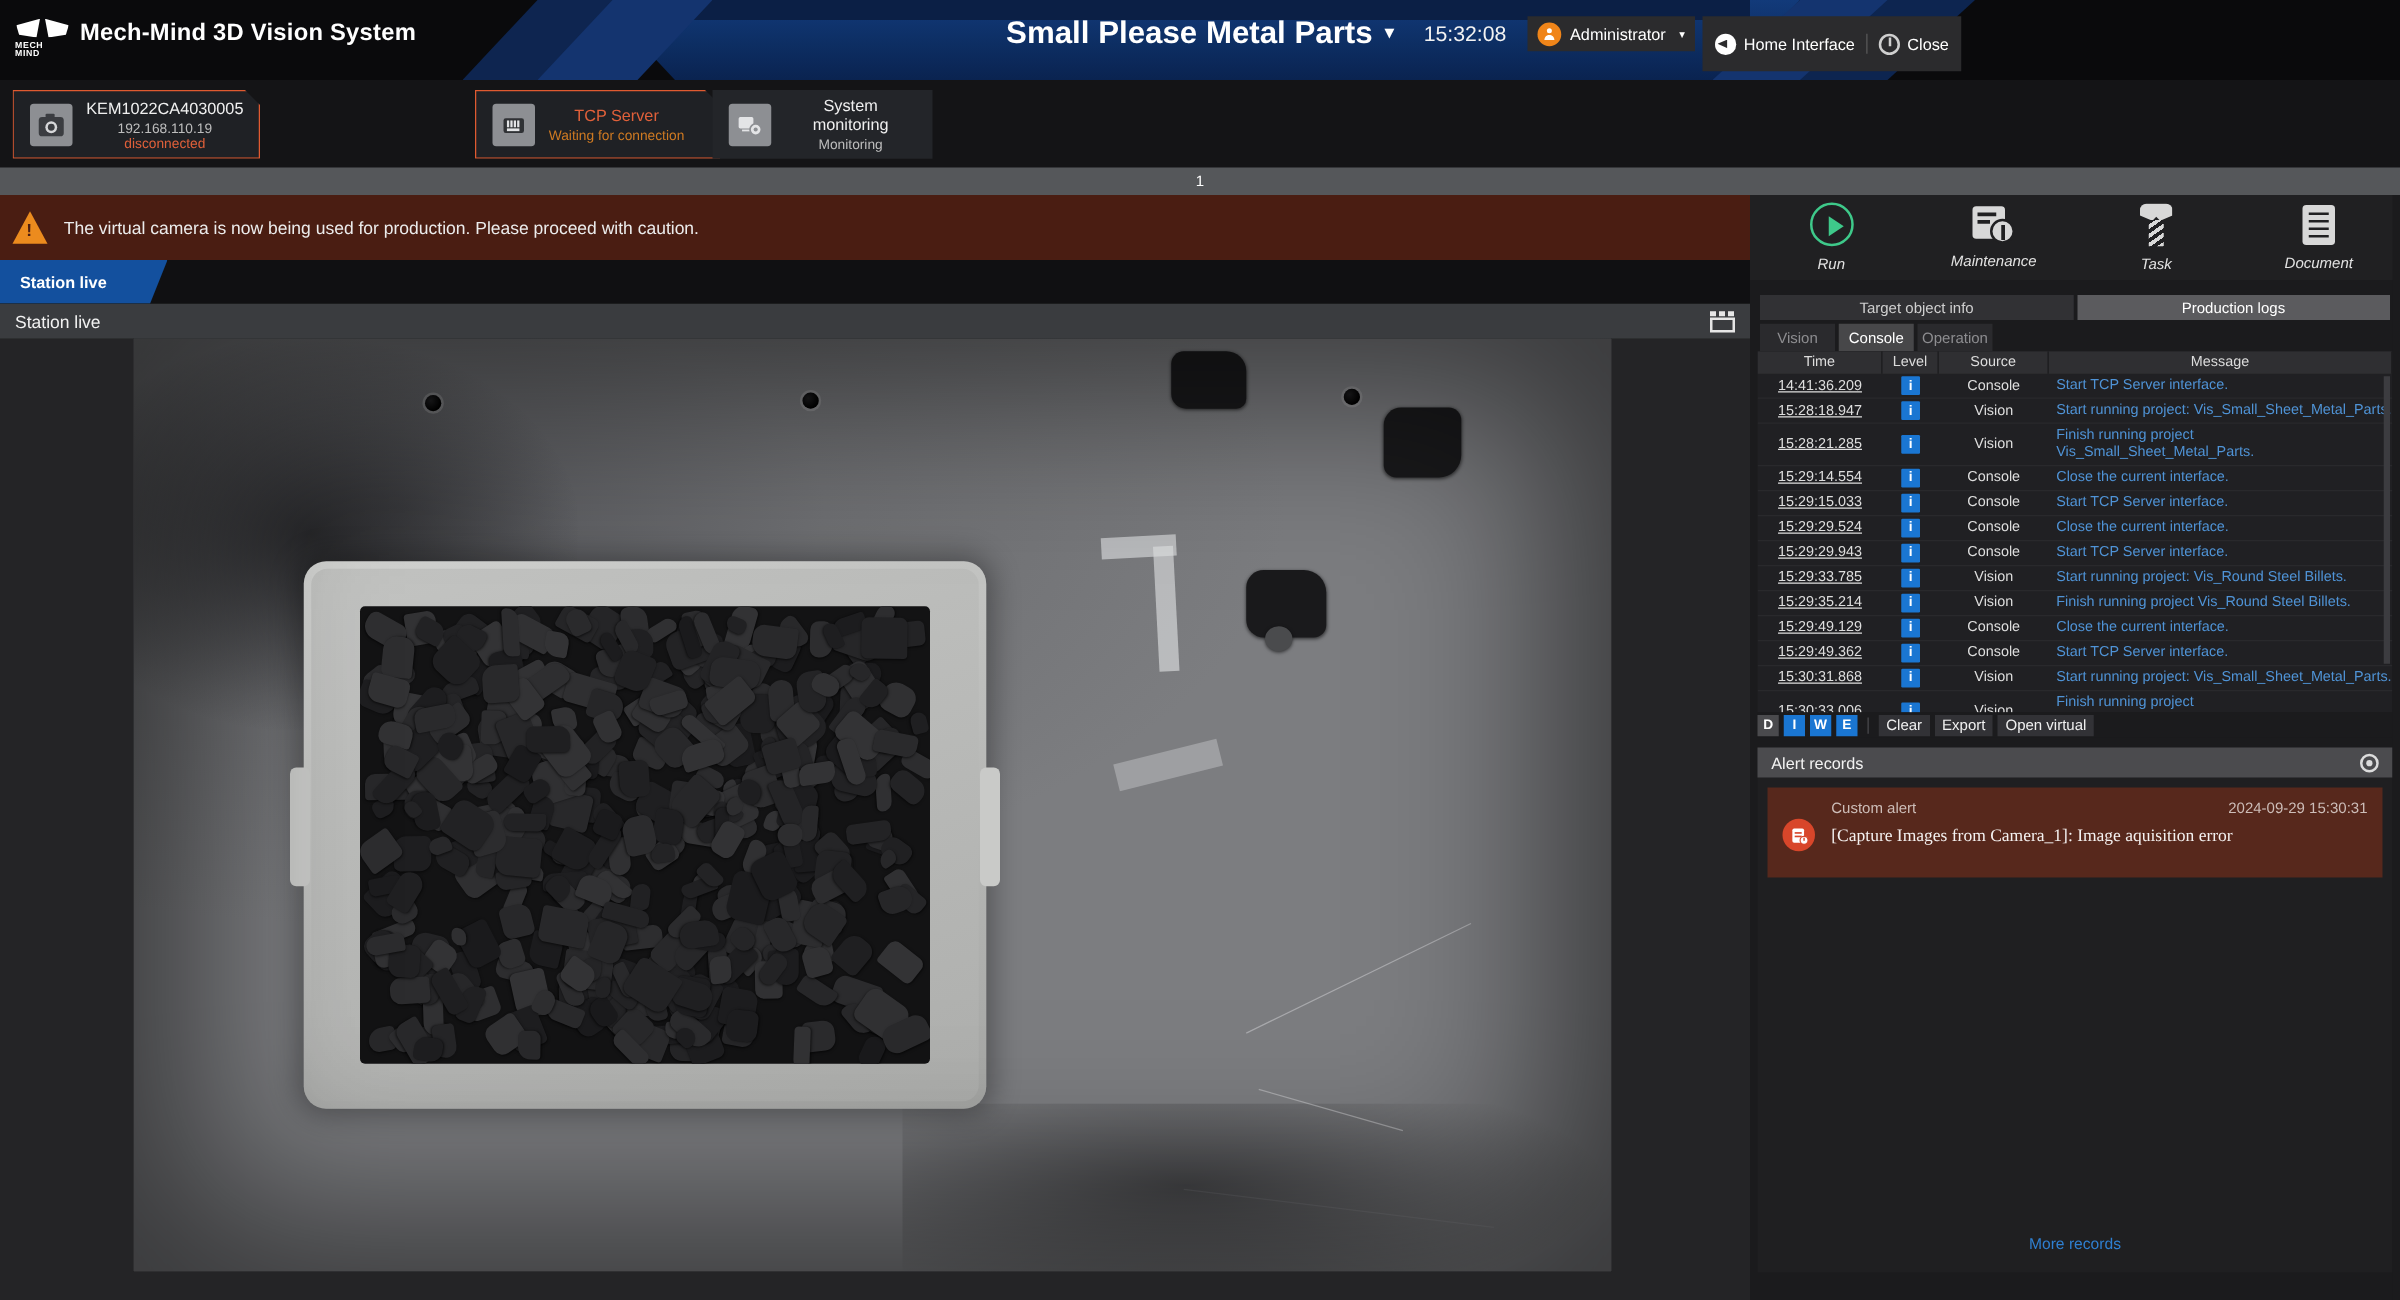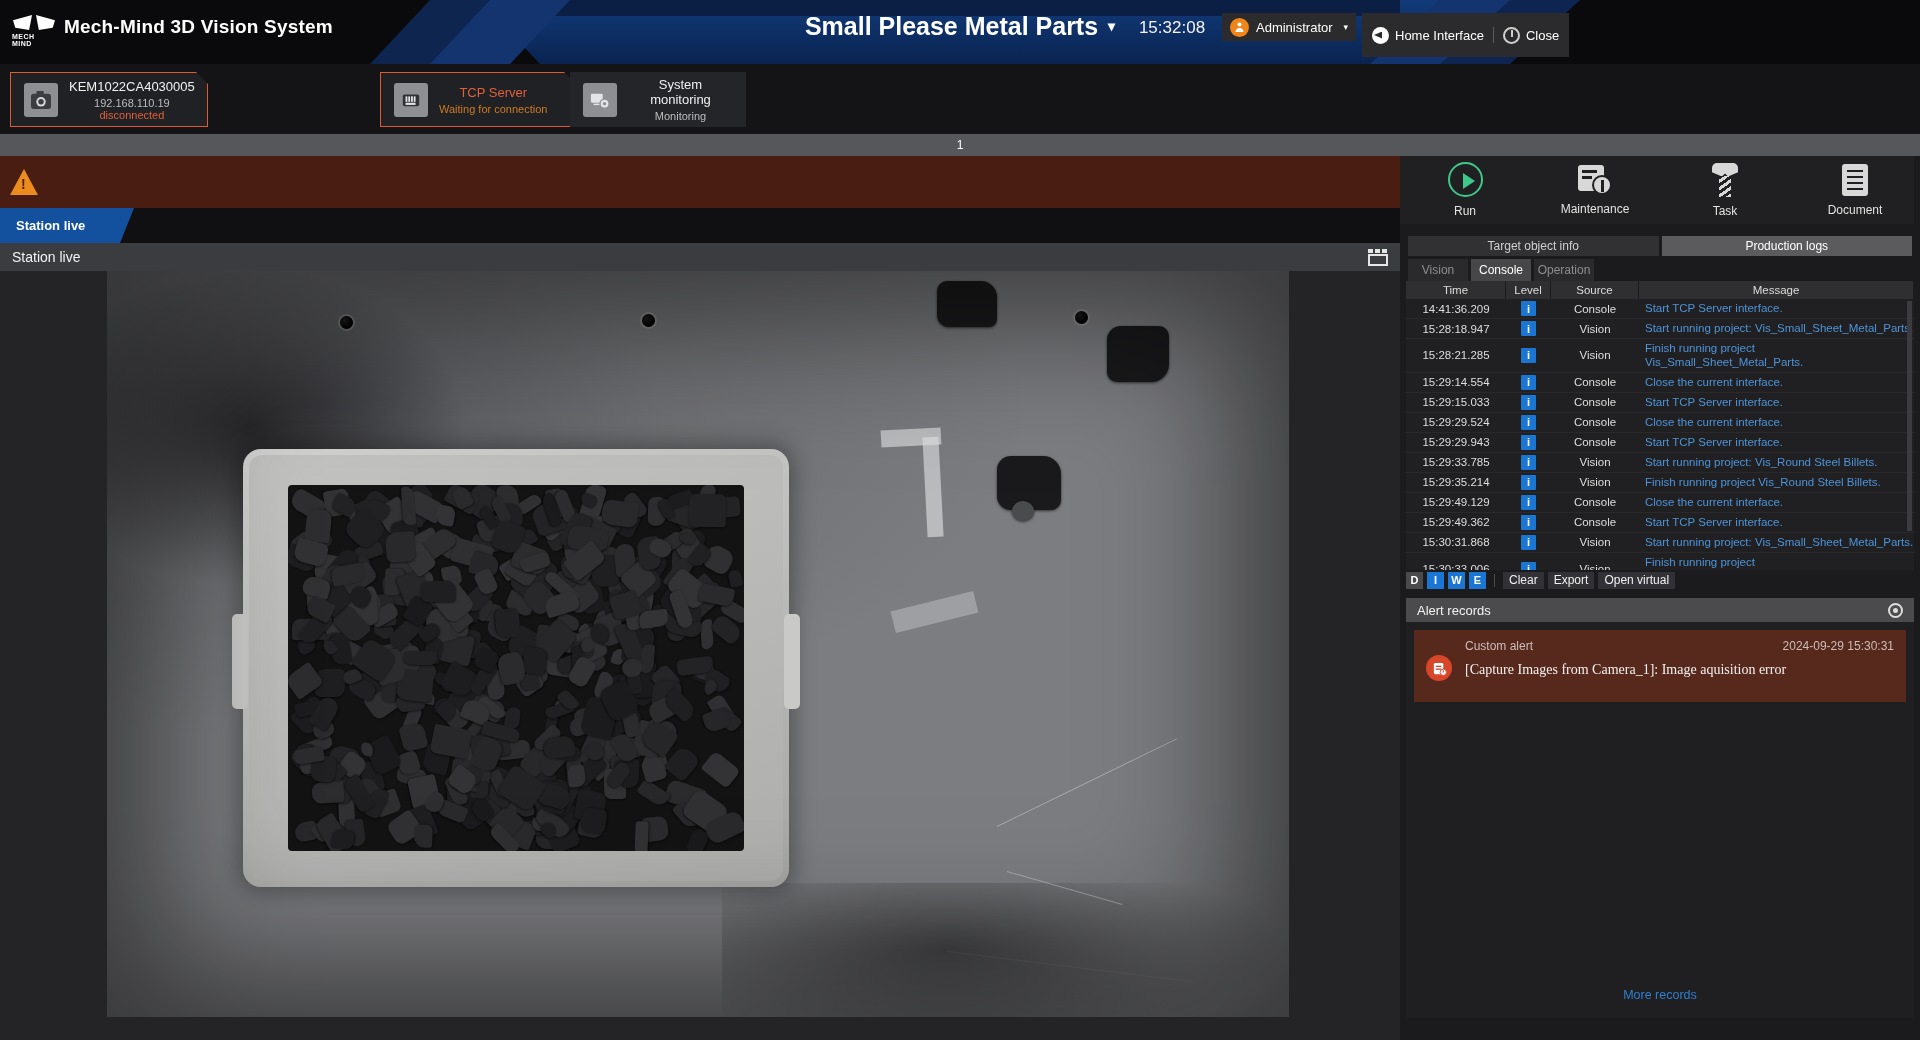--- a/index.html
+++ b/index.html
@@ -199,21 +199,21 @@
     position:absolute; background:#242426; border-radius:3px;
   }
   .loosepart {
     position:absolute; background:#1a1a1c; border-radius:5px;
     box-shadow: 0 1px 3px rgba(0,0,0,.6);
   }
 
   
   .rpanel { position:absolute; left:1400px; top:156px; width:520px; height:884px; background:#1b1b1d; }
   .ribbon { position:absolute; left:0; top:0; width:520px; height:68px; background:#202022;
-    display:flex; }
+    display:flex;font-style:italic; }
   .ribbon .rb {
     flex:1; display:flex;flex-direction:column;align-items:center;justify-content:center; gap:7px;
   }
   .ribbon .rb .lab { font-size:12px; color:#e2e2e2; }
   .ico-run { width:35px;height:35px;border-radius:50%;border:2px solid #3ec98a; position:relative; }
   .ico-run::after{content:"";position:absolute;left:13px;top:9px;border-left:12px solid #3ec98a;
      border-top:8px solid transparent;border-bottom:8px solid transparent;}
   .ico-task { width:26px;height:34px; position:relative; }
   .ico-task .head{position:absolute;left:0;top:0;width:26px;height:14px;background:#d8d8d8;
      border-radius:5px 5px 0 0; clip-path: polygon(0 0,100% 0,100% 70%,62% 100%,50% 78%,38% 100%,0 70%);}
@@ -241,21 +241,21 @@
 
   .logtable { position:absolute; left:6px; top:125px; width:508px; height:289px;
      background:#202023; overflow:hidden; }
   .lthead { display:flex; height:18px; background:#2f2f32; font-size:11.5px; color:#dcdcdc; }
   .lthead div { display:flex;align-items:center;justify-content:center; border-right:1px solid #1b1b1d; }
   .c-time{width:100px;} .c-lvl{width:45px;} .c-src{width:88px;} .c-msg{flex:1;}
   .ltbody { height:271px; overflow:hidden; position:relative; }
   .ltrow { display:flex; min-height:20px; font-size:11.5px; border-bottom:1px solid #29292c; }
   .ltrow > div { display:flex;align-items:center;justify-content:center; padding:2px 0; }
   .ltrow .c-msg { justify-content:flex-start; padding-left:6px; color:#4f93d6; line-height:1.25; }
-  .ltrow .c-time { color:#dedede; }
+  .ltrow .c-time { color:#dedede;text-decoration:underline; }
   .ltrow .c-src { color:#dedede; }
   .lvl-i { width:15px;height:15px;background:#1a76d2;color:#fff;font-size:11px;font-weight:bold;
     display:flex;align-items:center;justify-content:center; border-radius:1px; }
   .ltscroll { position:absolute; right:2px; top:20px; width:5px; height:230px; background:#3c3c40; }
 
   .logtools { position:absolute; left:6px; top:414px; width:508px; height:20px;
      display:flex; align-items:center; gap:4px; background:#1b1b1d; }
   .fbtn { width:17px;height:17px; font-size:11px; font-weight:bold; color:#fff;
      display:flex;align-items:center;justify-content:center; background:#1a76d2; }
   .fbtn.off { background:#4a4a4d; }
@@ -393,20 +393,21 @@
       </span>
     </div>
   </div>
 
   <div class="graybar">
     <span>1</span>
   </div>
 
   <div class="warnbar">
     <span class="warn-tri"></span>
+    <span class="msg">The virtual camera is now being used for production. Please proceed with caution.</span>
   </div>
 
   <div class="ltabrow">
     <div class="ltab">
       <span>Station live</span>
     </div>
   </div>
 
   <div class="slhdr">
     <span>Station live</span>

